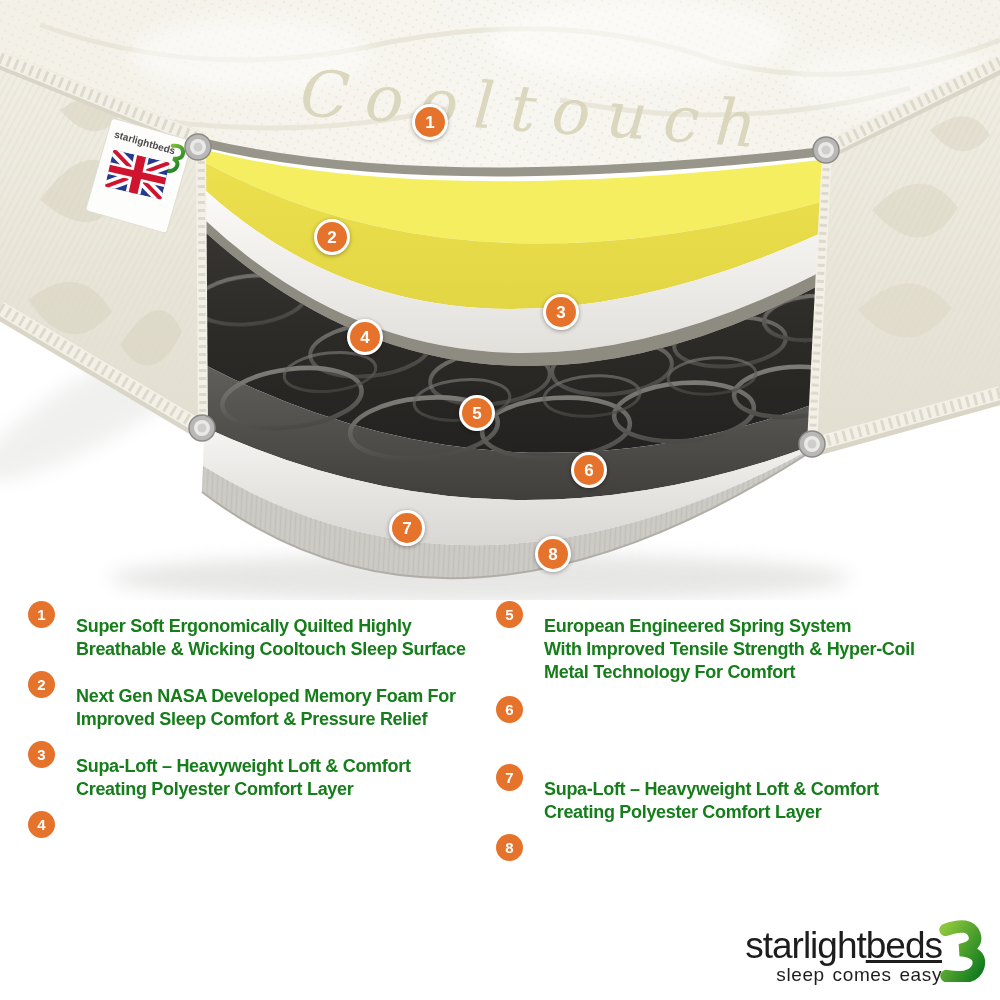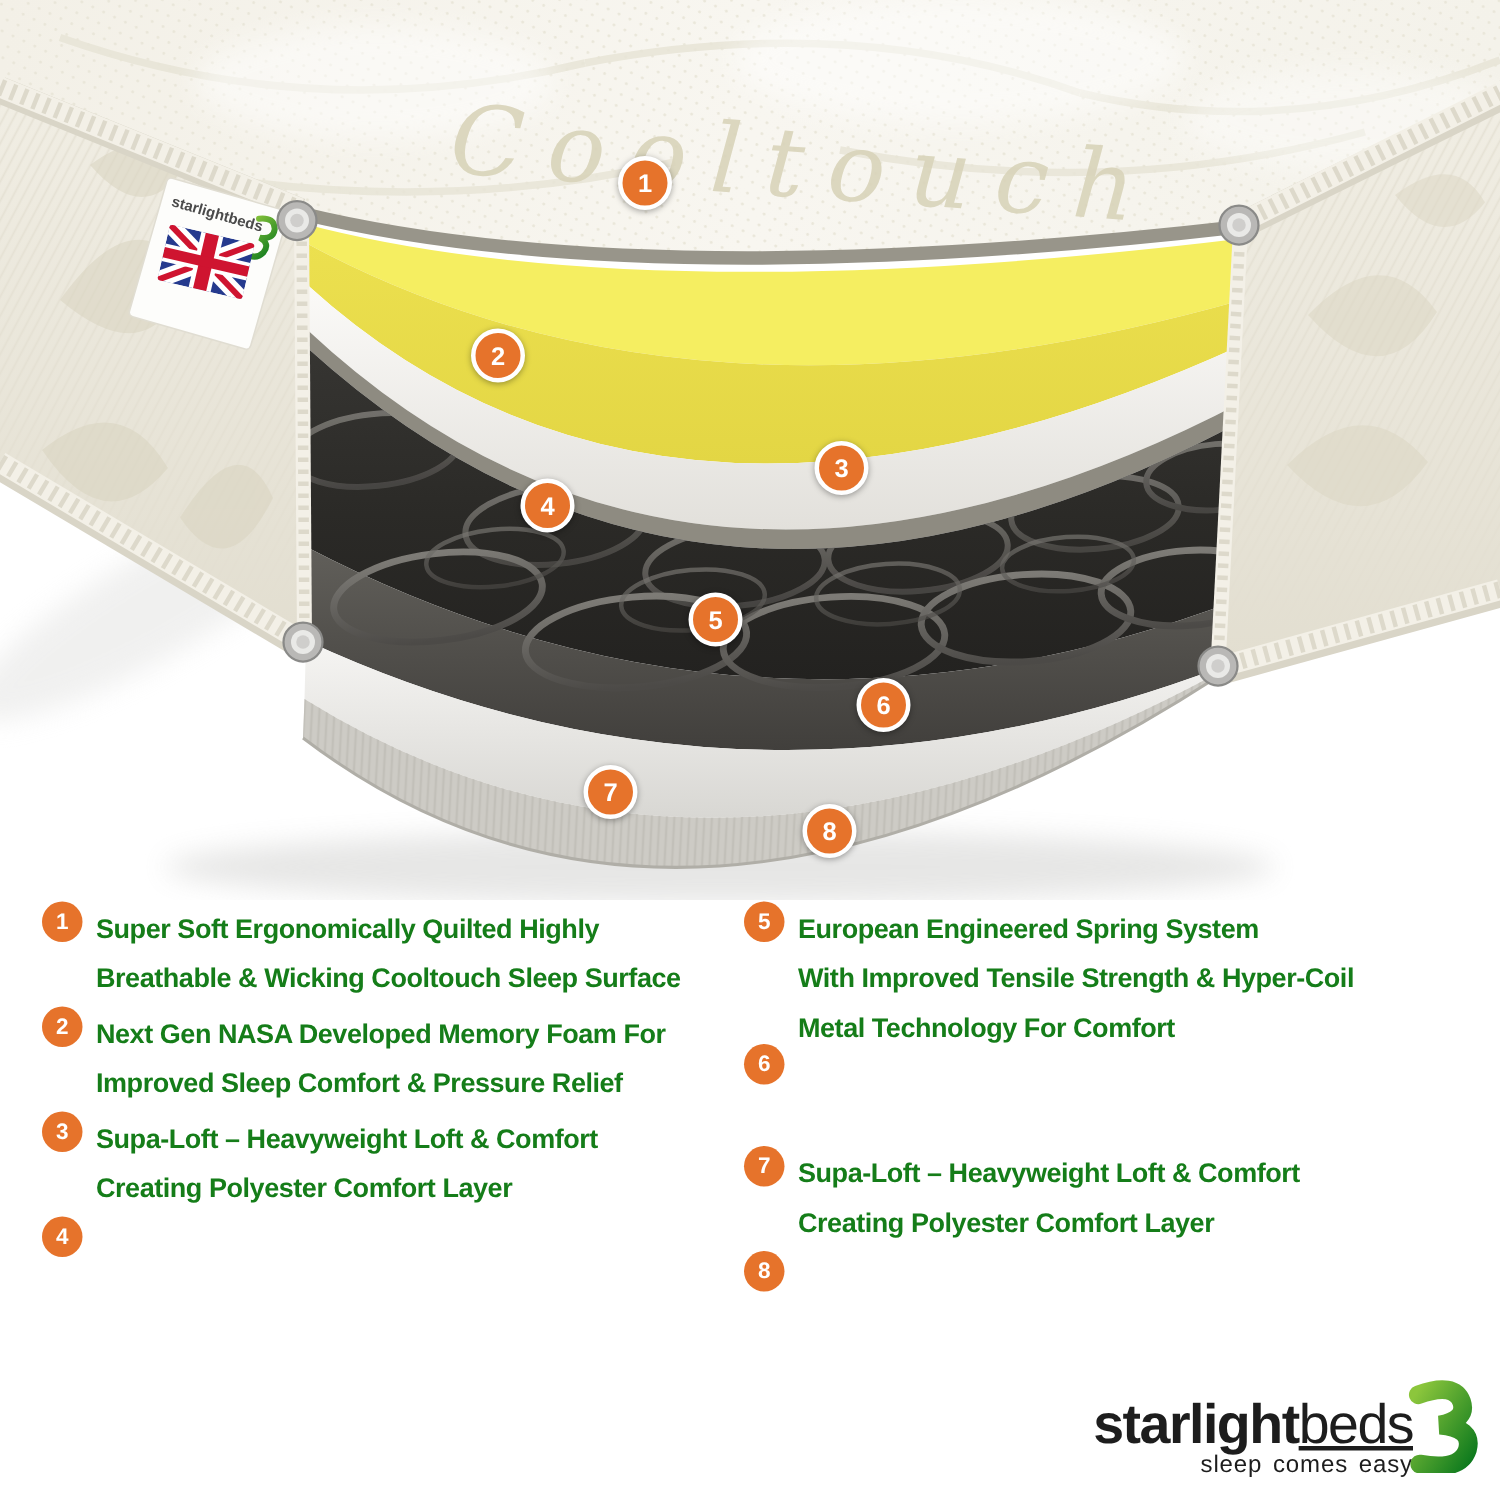--- a/index.html
+++ b/index.html
@@ -17,29 +17,29 @@
   .m7{left:389px;top:510px}.m8{left:535px;top:536px}
   
   .feature{position:absolute;display:flex;align-items:flex-start;}
   .f1{left:28px;top:603px;width:452px}.f2{left:28px;top:673px;width:452px}
   .f3{left:28px;top:743px;width:452px}.f4{left:28px;top:813px;width:452px}
   .f5{left:496px;top:603px;width:492px}.f6{left:496px;top:698px;width:492px}
   .f7{left:496px;top:766px;width:492px}.f8{left:496px;top:836px;width:492px}
   .bullet{flex:0 0 27px;width:27px;height:27px;border-radius:50%;background:#E6732B;
           color:#fff;font-weight:bold;font-size:15px;display:flex;align-items:center;
           justify-content:center;margin-right:9px;margin-top:-2px;}
-  .ftext{margin:0;color:#157D19;font-weight:bold;font-size:18px;line-height:33px;
+  .ftext{margin:12px;color:#157D19;font-weight:bold;font-size:18px;line-height:23px;
          letter-spacing:-0.3px;white-space:pre-line;}
   
   .logo{position:absolute;right:14px;bottom:14px;display:flex;align-items:flex-end;}
   .logo-text{text-align:right;color:#1d1d1d;}
   .brand{font-size:37px;line-height:36px;letter-spacing:-1px;}
-  .brand .b{font-weight:700;}
+  .brand .b{font-weight:400;}
   .brand .l{font-weight:400;text-decoration:underline;}
-  .tagline{font-size:16px;letter-spacing:0.6px;word-spacing:2px;margin-top:0px;color:#1d1d1d;}
+  .tagline{font-size:19px;letter-spacing:0.6px;word-spacing:2px;margin-top:0px;color:#1d1d1d;}
   .logo-glyph{margin-left:-8px;margin-bottom:4px;}
 </style>
 </head>
 <body>
 
 <div class="page">
 
   <div class="hero">
     <svg width="1000" height="600" viewBox="0 0 1000 600" xmlns="http://www.w3.org/2000/svg">
       <defs>

